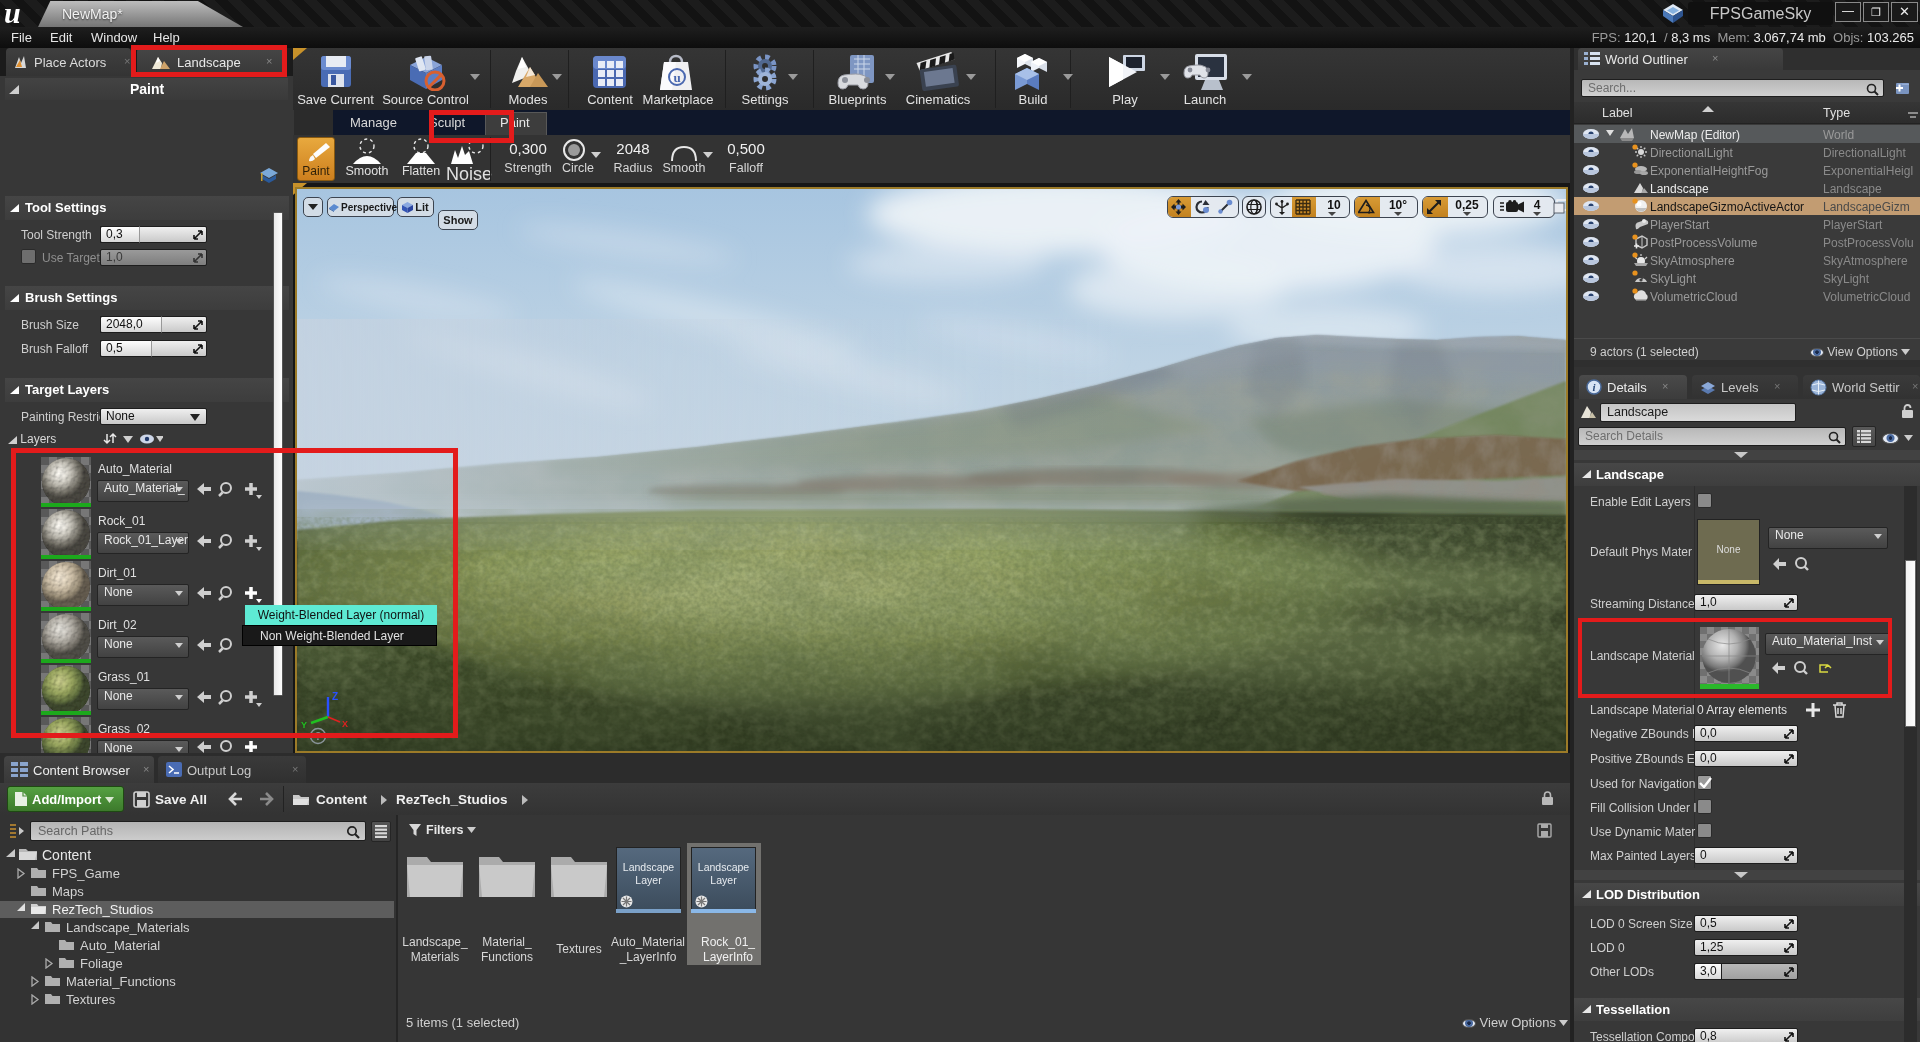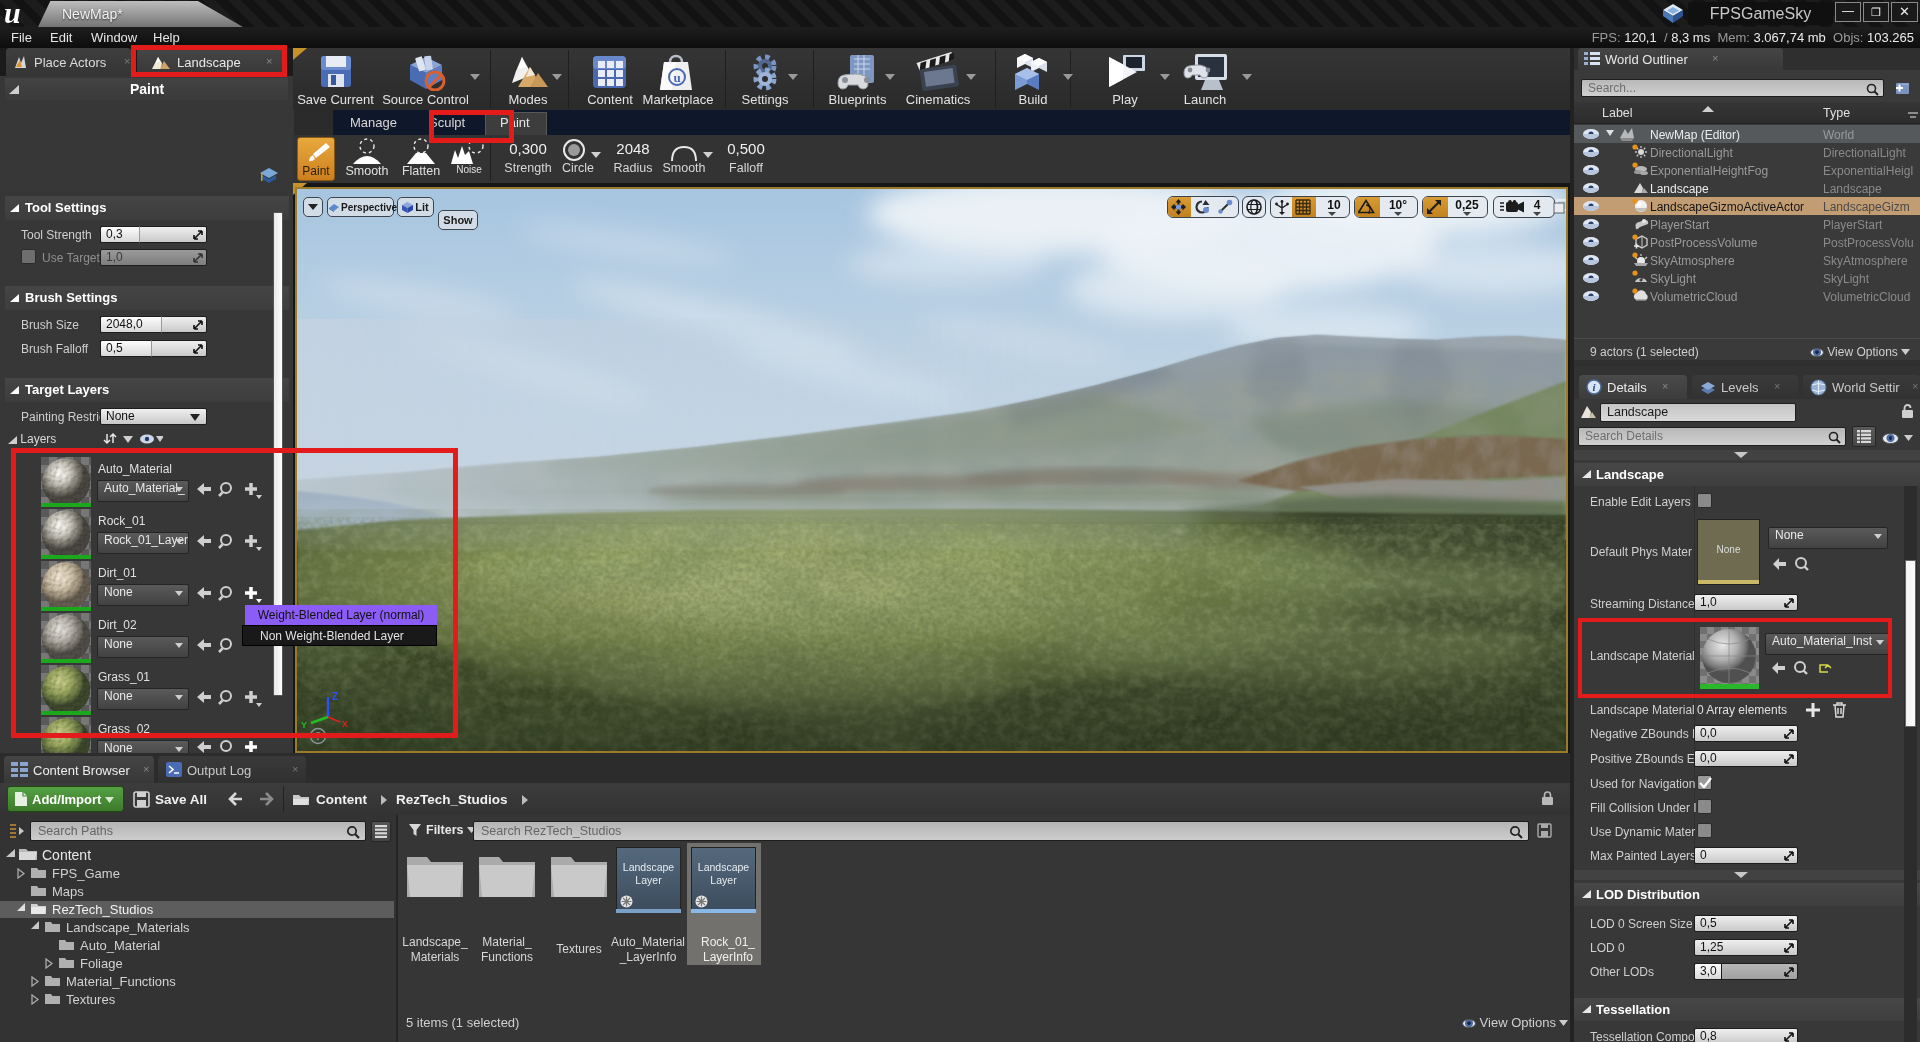--- a/index.html
+++ b/index.html
@@ -467,21 +467,21 @@
     <svg class="abs" style="left:106px;top:3px" width="44" height="26">
         <circle cx="22" cy="8" r="7" fill="none" stroke="#e8e8e8" stroke-width="1.4" stroke-dasharray="3 3"></circle>
         <path d="M8 26 L17 15 L27 15 L36 26 Z" fill="#fff"></path>
       </svg>
     <div class="abs" style="left:98px;top:29px;width:60px;text-align:center;color:#e0e0e0;font-size:12.5px;">Flatten</div>
 
     <svg class="abs" style="left:152px;top:3px" width="48" height="26">
         <circle cx="31" cy="8" r="7" fill="none" stroke="#e8e8e8" stroke-width="1.4" stroke-dasharray="3 3"></circle>
         <path d="M6 26 L10 12 L13 20 L17 8 L20 17 L24 13 L28 26 Z" fill="#fff"></path>
       </svg>
-    <div class="abs" style="left:146px;top:29px;width:60px;text-align:center;color:#e0e0e0;font-size:10px;">Noise</div>
+    <div class="abs" style="left:146px;top:29px;width:60px;text-align:center;color:#e0e0e0;font-size:18px;">Noise</div>
     <div class="sep-v" style="left:197px;top:2px;height:44px;"></div>
 
     <div class="abs" style="left:205px;top:5px;width:60px;text-align:center;color:#f0f0f0;font-size:15px;">0,300</div>
     <div class="abs" style="left:205px;top:26px;width:60px;text-align:center;color:#d8d8d8;font-size:12.5px;">Strength</div>
 
     <svg class="abs" style="left:267px;top:4px" width="30" height="24">
         <circle cx="14" cy="11" r="10" fill="none" stroke="#e8e8e8" stroke-width="2"></circle>
         <circle cx="14" cy="11" r="6" fill="#9a9a9a"></circle>
       </svg>
     <svg class="abs" style="left:297px;top:16px" width="12" height="8">
@@ -1336,26 +1336,20 @@
       </svg>
     <div class="abs" style="left:66px;top:239px;color:#d2d2d2;font-size:13px;">Textures</div>
 
     <div class="abs" style="left:398px;top:62px;width:1172px;height:227px;background:#363636;"></div>
     <svg class="abs" style="left:408px;top:70px" width="14" height="14">
         <path d="M1 1 h12 l-4.5 6 v6 l-3 -2 v-4z" fill="#d8d8d8"></path>
       </svg>
     <div class="abs" style="left:426px;top:70px;color:#e8e8e8;font-weight:bold;font-size:12.5px;">Filters <svg style="vertical-align:1px" width="9" height="6">
           <polygon points="0,0 9,0 4.5,6" fill="#ccc"></polygon>
         </svg></div>
-    <div class="abs" style="left:473px;top:68px;width:1056px;height:20px;background:linear-gradient(#b4b4b4,#cccccc);border:1px solid #1e1e1e;border-radius:2px;color:#666;font-size:12.5px;line-height:18px;padding-left:7px;">Search RezTech_Studios
-      <svg class="abs" style="right:5px;top:3px" width="14" height="14">
-          <circle cx="6" cy="6" r="4.2" fill="none" stroke="#222" stroke-width="1.7"></circle>
-          <line x1="9" y1="9" x2="13" y2="13" stroke="#222" stroke-width="2.2"></line>
-        </svg>
-    </div>
     <svg class="abs" style="left:1537px;top:70px" width="15" height="15">
         <rect x="1" y="1" width="13" height="13" rx="1" fill="none" stroke="#aaa" stroke-width="1.4"></rect>
         <rect x="4" y="1" width="7" height="4" fill="#aaa"></rect>
         <rect x="4" y="8" width="7" height="6" fill="#aaa"></rect>
       </svg>
 
     <svg class="abs" style="left:405px;top:96px" width="60" height="50">
         <path d="M2 8 h20 l4 5 h32 v35 h-56z" fill="#ababab"></path>
         <path d="M2 16 h56 l-3 32 h-50z" fill="#c9c9c9"></path>
       </svg>
@@ -1388,20 +1382,20 @@
       </svg>
     <div class="abs" style="left:691px;top:156px;width:65px;height:4px;background:#8ab8e8;"></div>
     <div class="abs" style="left:687px;top:182px;width:82px;text-align:center;color:#f0f0f0;font-size:12px;line-height:15px;">Rock_01_<br>LayerInfo</div>
 
     <div class="abs txt" style="left:406px;top:262px;color:#cfcfcf;font-size:13px;">5 items (1 selected)</div>
     <div class="abs txt" style="left:1462px;top:262px;color:#cfcfcf;font-size:13px;"><span class="eye" style="width:14px;height:9px;vertical-align:-1px;"></span> View Options<svg style="margin-left:3px;vertical-align:1px" width="9" height="6">
           <polygon points="0,0 9,0 4.5,6" fill="#ccc"></polygon>
         </svg></div>
   </div>
 
-  <div class="abs" style="left:245px;top:605px;width:192px;height:20px;background:#8b5cf6;z-index:60;color:#111;font-size:12px;line-height:20px;text-align:center;">Weight-Blended Layer (normal)</div>
+  <div class="abs" style="left:245px;top:605px;width:192px;height:20px;background:#5eead4;z-index:60;color:#111;font-size:12px;line-height:20px;text-align:center;">Weight-Blended Layer (normal)</div>
   <div class="abs" style="left:242px;top:625px;width:195px;height:21px;background:#191919;z-index:60;color:#e0e0e0;font-size:12px;line-height:21px;border:1px solid #000;padding-left:17px;">Non Weight-Blended Layer</div>
 
   <div class="redbox" style="left:131px;top:45px;width:156px;height:32px;"></div>
   <div class="redbox" style="left:429px;top:110px;width:85px;height:33px;"></div>
   <div class="redbox" style="left:11px;top:448px;width:447px;height:290px;"></div>
   <div class="redbox" style="left:1578px;top:618px;width:314px;height:80px;border-width:4px;"></div>
 </div>
 
 </body></html>

